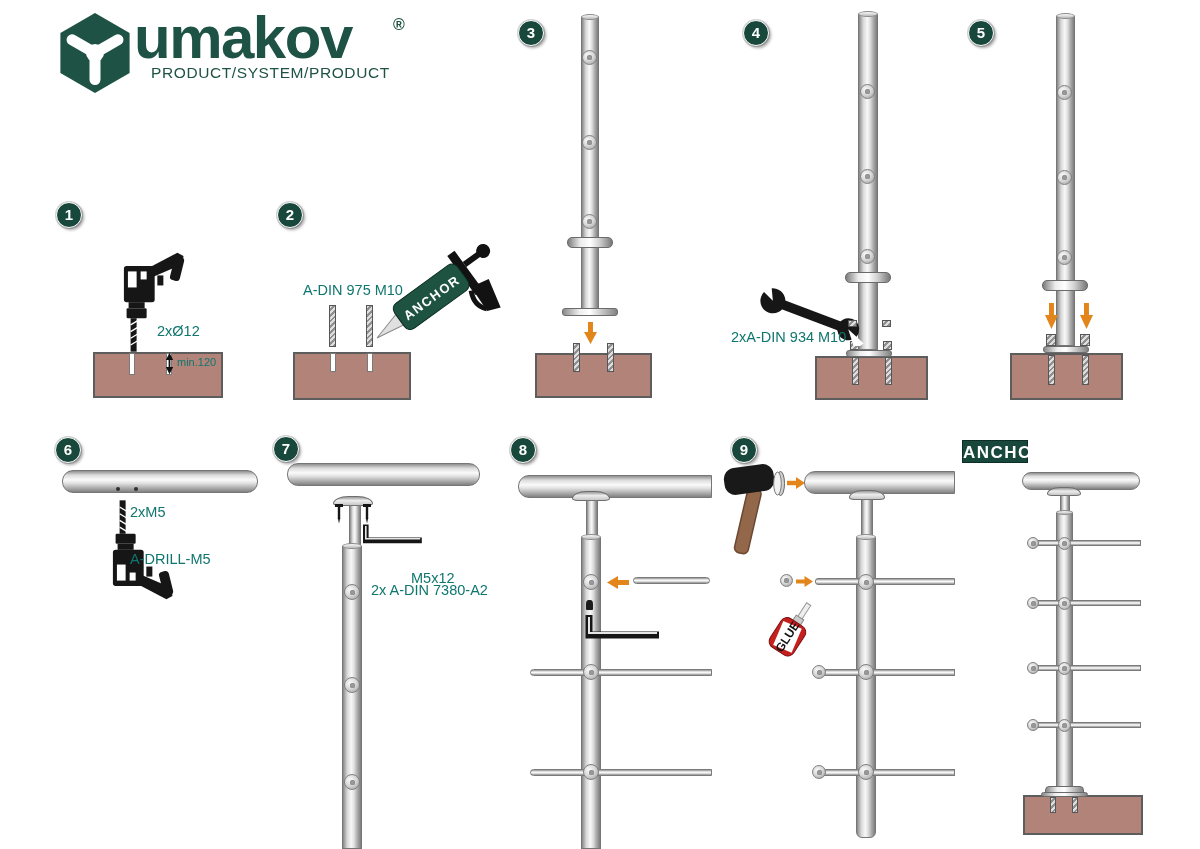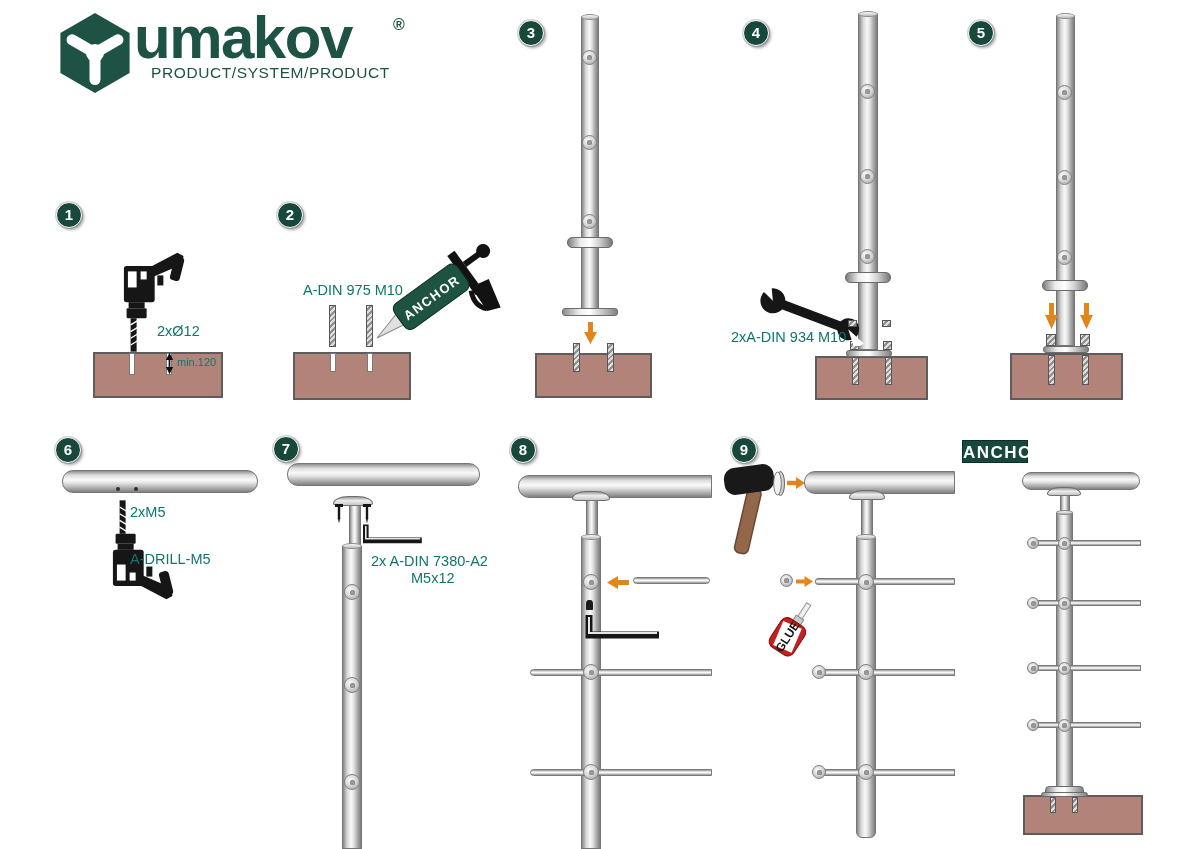--- a/index.html
+++ b/index.html
@@ -229,21 +229,21 @@
     <div class="metal-v" style="left:349px;top:505px;width:12px;height:41px"></div>
     <svg class="a" style="left:334px;top:504px" width="10" height="20">
         <use href="#sym-screw"></use>
       </svg>
     <svg class="a" style="left:362px;top:504px" width="10" height="20">
         <use href="#sym-screw"></use>
       </svg>
     <svg class="a" style="left:361px;top:521px" width="64" height="26">
         <use href="#sym-allen"></use>
       </svg>
-    <div class="lbl" style="left:371px;top:554px">2x A-DIN 7380-A2</div>
+    <div class="lbl" style="left:371px;top:583px">2x A-DIN 7380-A2</div>
     <div class="lbl" style="left:411px;top:571px">M5x12</div>
     <div class="metal-v" style="left:342px;top:546px;width:20px;height:303px"></div>
     <div class="cape" style="left:342px;top:543px;width:20px;height:6px"></div>
     <div class="boss" style="left:344px;top:584px;width:16px;height:16px"></div>
     <div class="boss" style="left:344px;top:677px;width:16px;height:16px"></div>
     <div class="boss" style="left:344px;top:774px;width:16px;height:16px"></div>
   </div>
 
   <div>
     <div class="badge" style="left:510px;top:437px">8</div>

